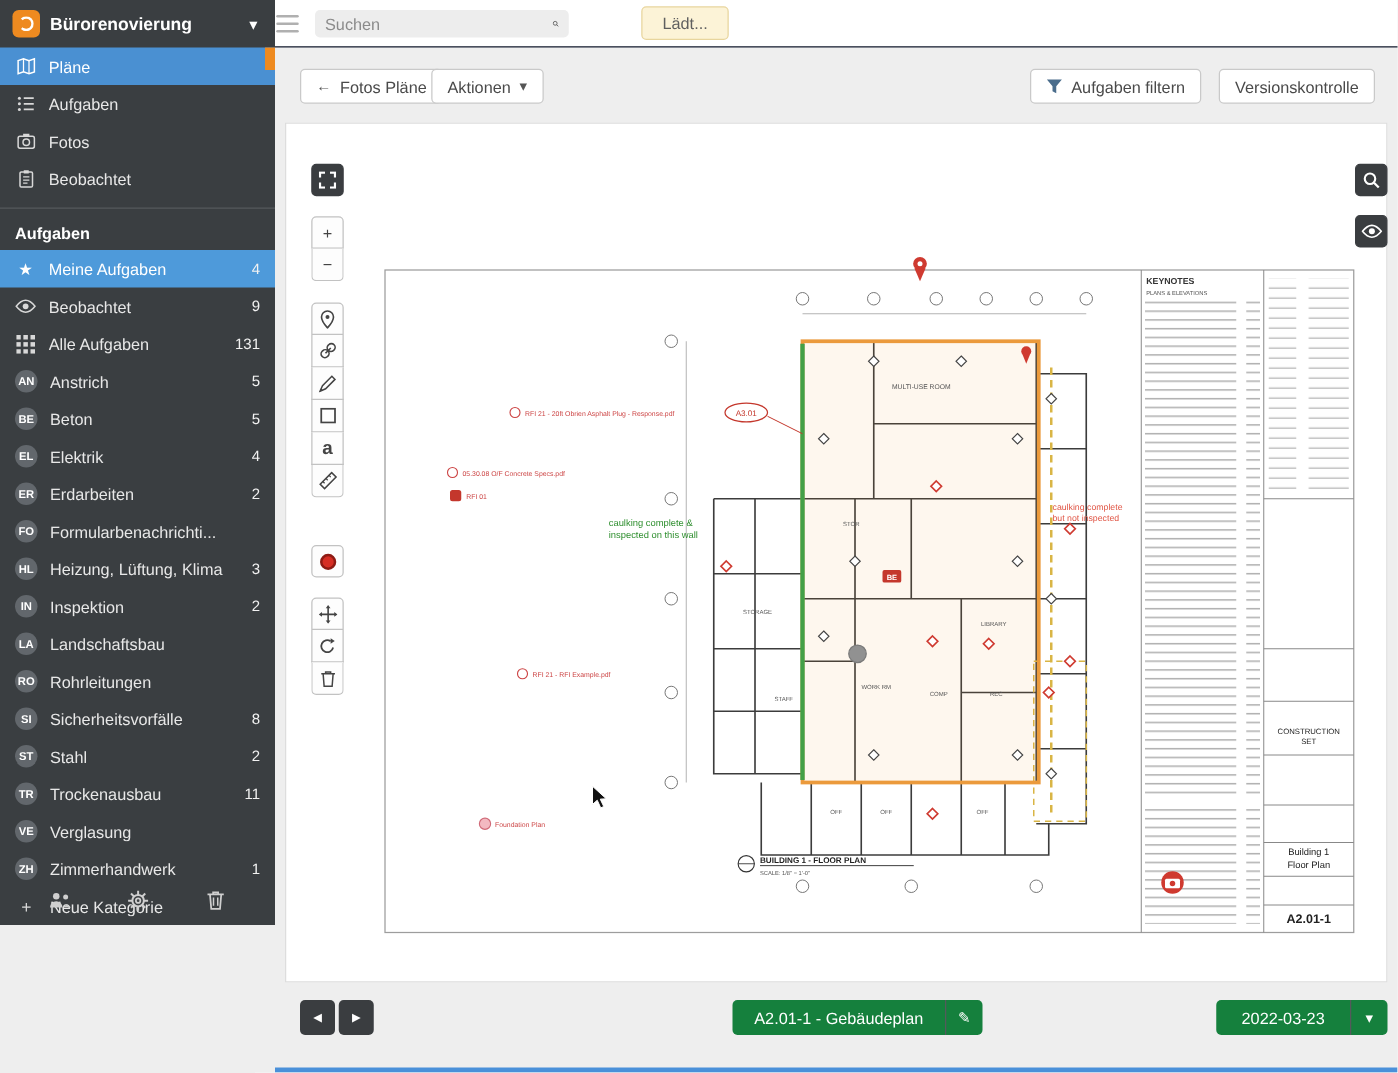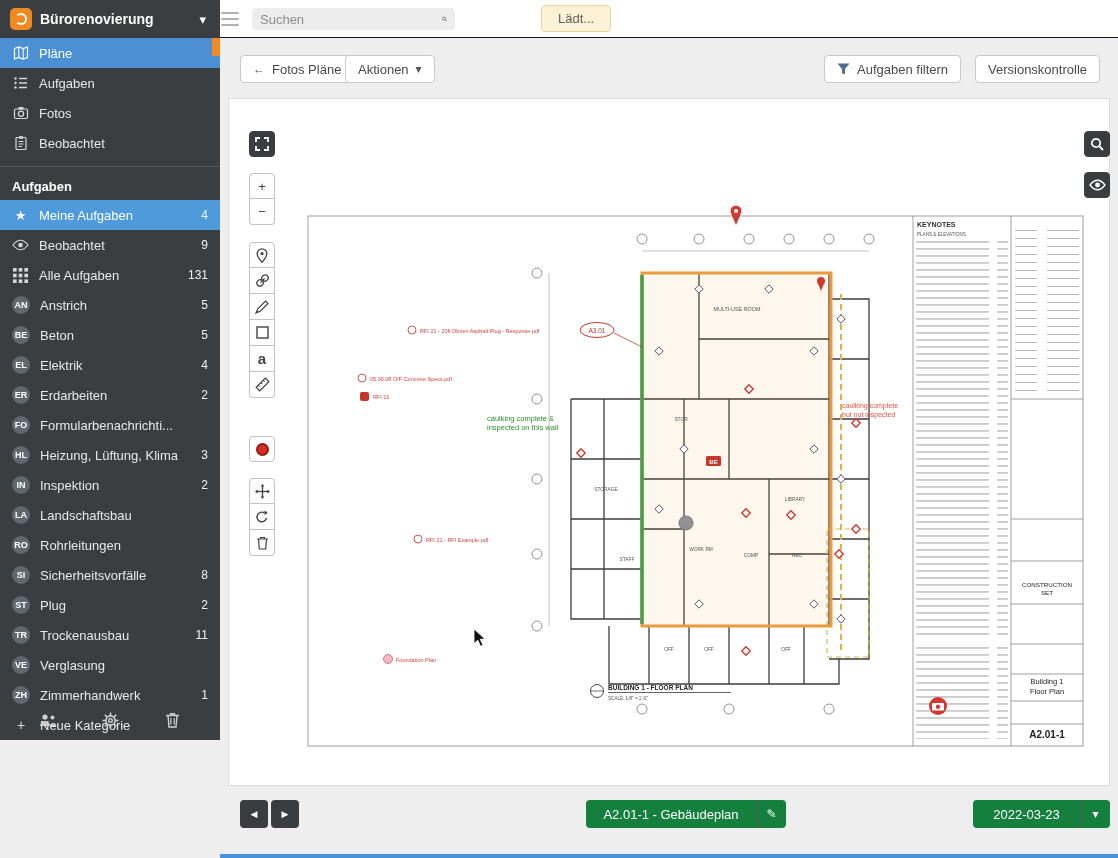--- a/index.html
+++ b/index.html
@@ -28,21 +28,21 @@
   .accent-tab { position:absolute; right:0; top:0; width:8px; height:18px; background:#ee8a20; }
   .star-glyph { color:#fff; font-size:13px; }
 
   
   .topbar { position:absolute; left:208px; top:0; width:1010px; height:38px; background:#fff; border-bottom:1px solid #0f172a; z-index:4; }
   .hamburger { position:absolute; left:13px; top:12px; width:18px; height:14px; display:flex; flex-direction:column; justify-content:space-between; }
   .hamburger i { display:block; height:2px; background:#b0b0b0; border-radius:1px; }
   .searchbox { position:absolute; left:44px; top:8px; width:203px; height:22px; background:#ededed; border-radius:4px; display:flex; align-items:center; padding:0 8px; gap:6px; }
   .searchbox input { flex:1; border:none; background:transparent; outline:none; font-size:13px; color:#444; font-family:"Liberation Sans",sans-serif; }
   .searchbox input::placeholder { color:#8b8b8b; }
-  .toast { position:absolute; left:305px; top:5px; height:27px; padding:0 16px; background:#fcf3d7; border:1px solid #e8d59d; border-radius:4px; display:flex; align-items:center; font-size:13px; color:#5f5f5f;margin-left:28px; }
+  .toast { position:absolute; left:305px; top:5px; height:27px; padding:0 16px; background:#fcf3d7; border:1px solid #e8d59d; border-radius:4px; display:flex; align-items:center; font-size:13px; color:#5f5f5f; }
 
   
   .main { position:absolute; left:220px; top:38px; width:898px; height:820px; background:#eeeeee; }
   .btn { position:absolute; height:28px; background:#fff; border:1px solid #c9c9c9; border-radius:4px; color:#4a4a4a; font-size:13px; display:flex; align-items:center; gap:7px; padding:0 12px; cursor:default; }
   .btn .glyph { font-size:12px; color:#555; }
   .blue-bar { position:absolute; left:0; right:0; bottom:0; height:4px; background:#4a90d9; }
 
   
   .viewer { position:absolute; left:8px; top:60px; width:882px; height:688px; background:#fff; border:1px solid #ddd; }
   .viewer svg.plan { position:absolute; left:0; top:0; }
@@ -202,21 +202,21 @@
       <span class="task-label">Rohrleitungen</span>
       <span class="count"></span>
     </div>
     <div class="task-item">
       <span class="cat-badge">SI</span>
       <span class="task-label">Sicherheitsvorfälle</span>
       <span class="count">8</span>
     </div>
     <div class="task-item">
       <span class="cat-badge">ST</span>
-      <span class="task-label">Plug</span>
+      <span class="task-label">Stahl</span>
       <span class="count">2</span>
     </div>
     <div class="task-item">
       <span class="cat-badge">TR</span>
       <span class="task-label">Trockenausbau</span>
       <span class="count">11</span>
     </div>
     <div class="task-item">
       <span class="cat-badge">VE</span>
       <span class="task-label">Verglasung</span>

